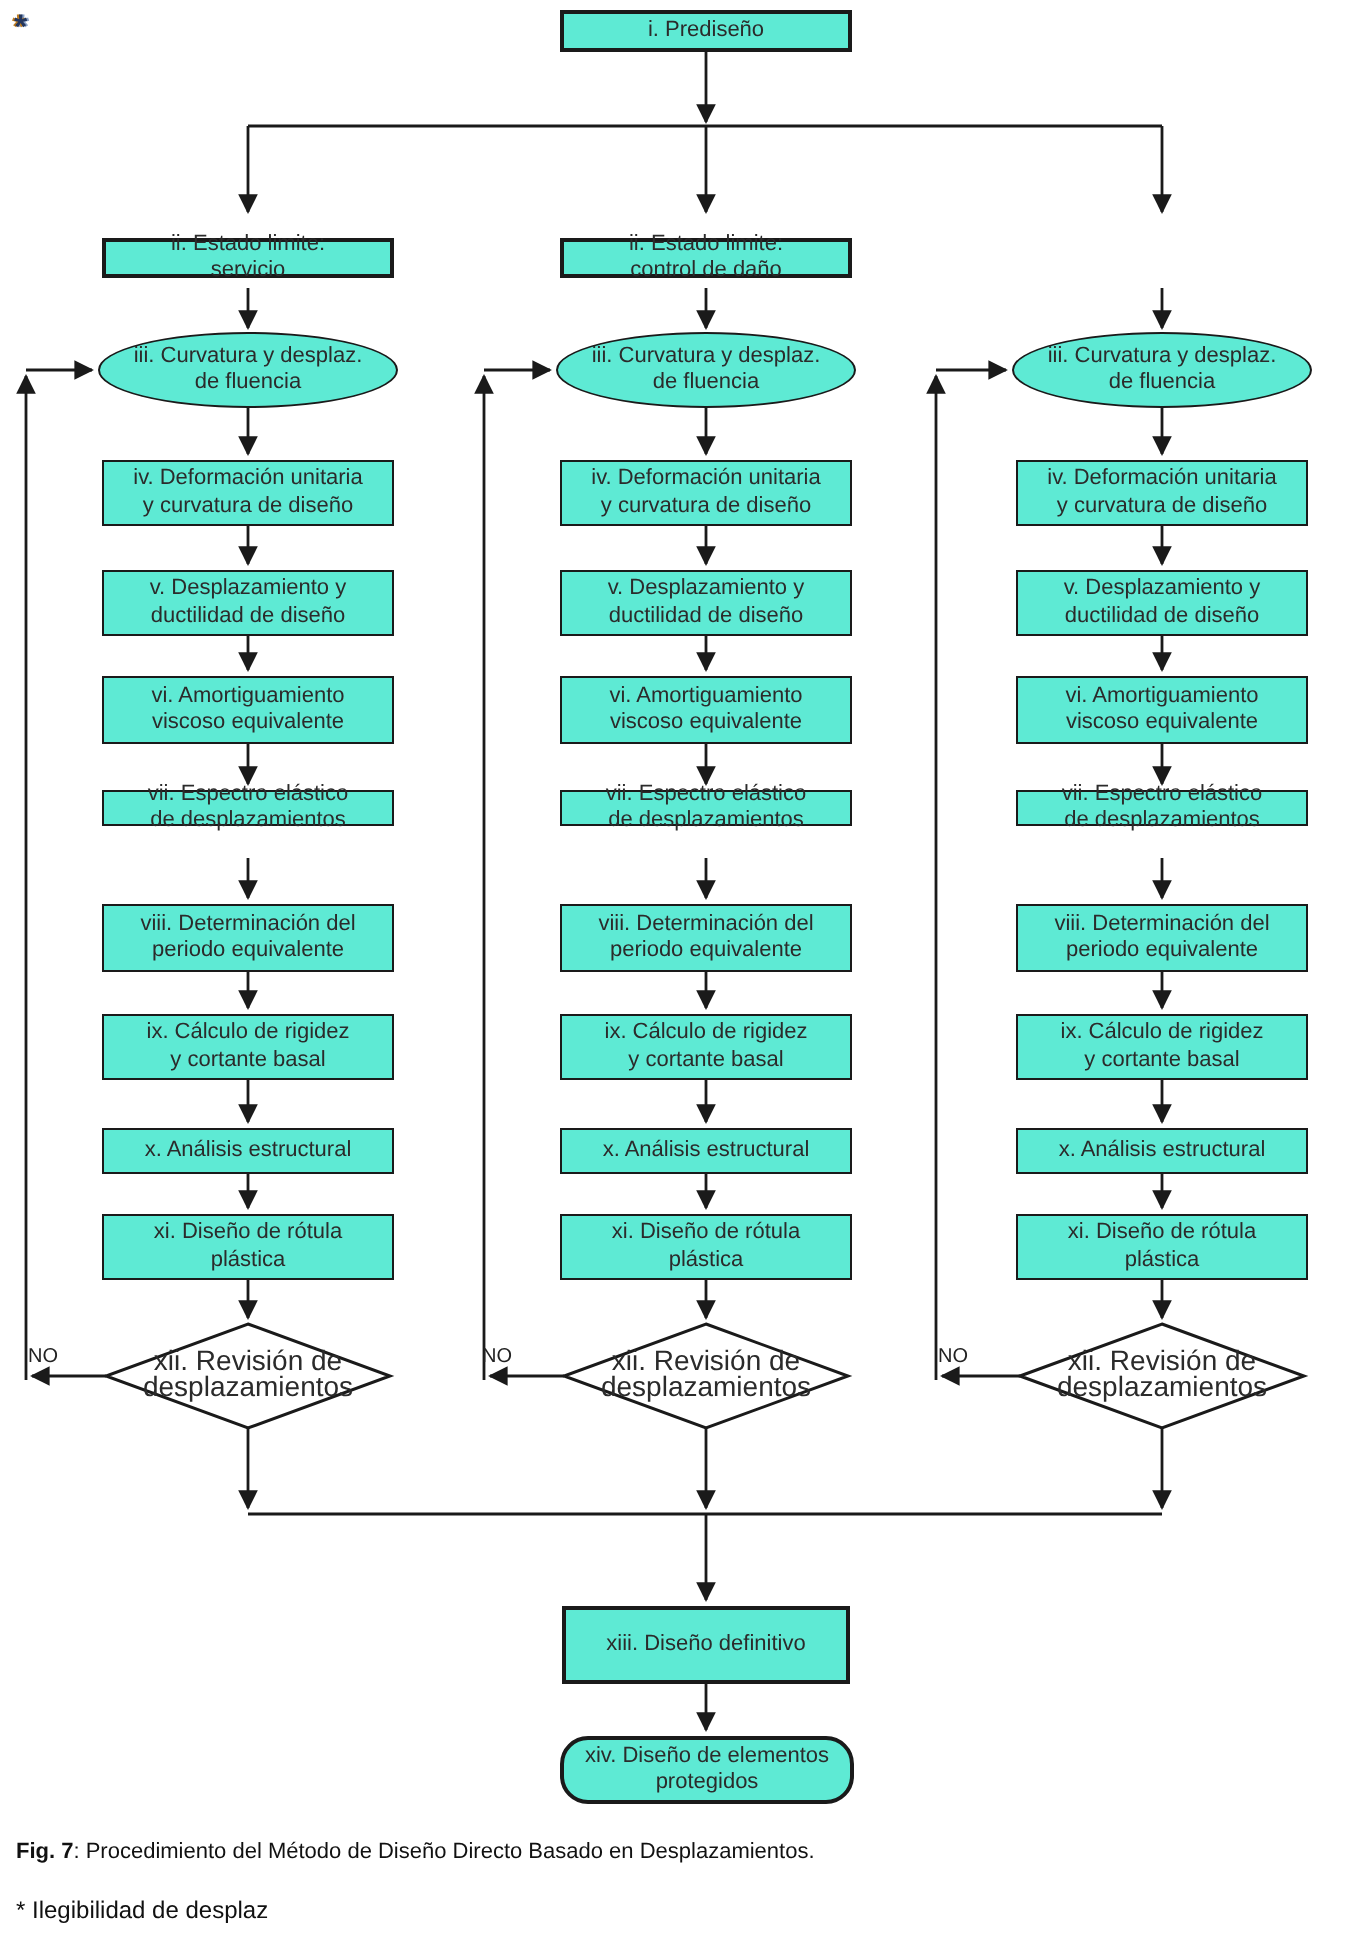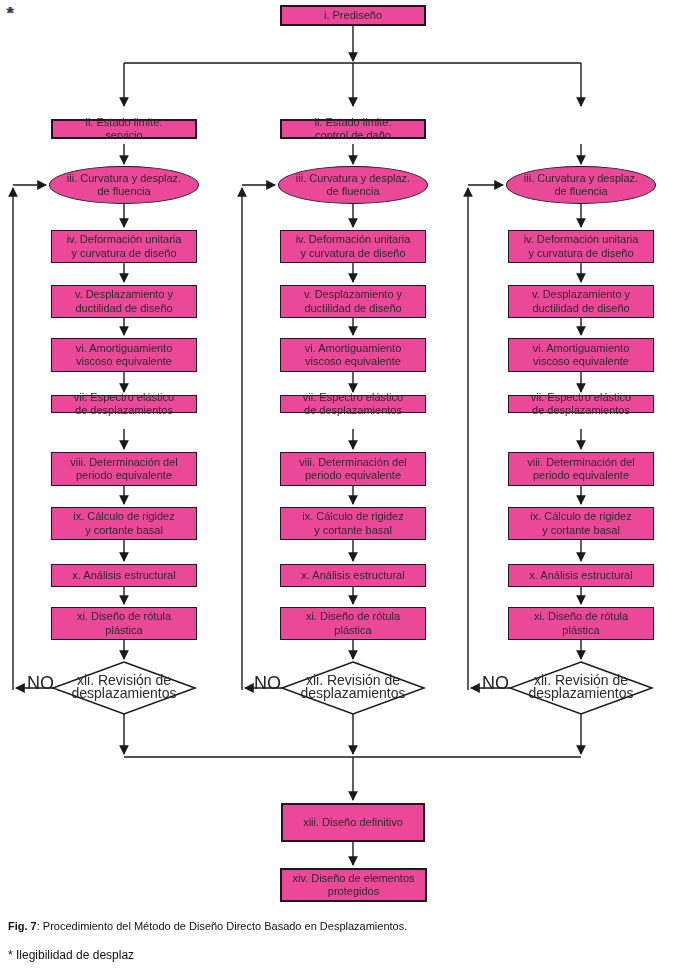--- a/index.html
+++ b/index.html
@@ -2,42 +2,42 @@
 <html><head>
 <meta charset="utf-8">
 <style>
   html,body{margin:0;padding:0;background:#ffffff;}
   .page{position:relative;width:685px;height:972px;background:#fff;
         font-family:"Liberation Sans","DejaVu Sans",sans-serif;color:#2b2b2b;overflow:hidden;}
   .top-marker{position:absolute;left:7px;top:4px;font-size:17px;font-weight:bold;
         color:#24365e;text-shadow:-1px 0 0 #bf7d20,1px 0 0 #8aa2c8;}
   .diagram{position:absolute;left:0;top:0;width:685px;height:915px;}
   .wires{position:absolute;left:0;top:0;}
-  .box{position:absolute;width:146px;box-sizing:border-box;border:1.5px solid #1a1a1a;background:#ec4899;
+  .box{position:absolute;width:146px;box-sizing:border-box;border:1.5px solid #1a1a1a;background:#5eead4;
        display:flex;flex-direction:column;justify-content:center;align-items:center;
        text-align:center;font-size:11px;line-height:13.5px;z-index:2;}
   .b2{border-width:2px;}
   .col0{left:51px}.col1{left:280px}.col2{left:508px}
   .r-i{top:5px;height:21px;}
   .r-ii{top:119px;height:20px;}
   .ellipse{top:166px;height:38px;border-radius:50%;width:150px;}
   .e0{left:49px}.e1{left:278px}.e2{left:506px}
   .r-iv{top:230px;height:33px}
   .r-v{top:285px;height:33px}
   .r-vi{top:338px;height:34px}
   .r-vii{top:395px;height:18px}
   .r-viii{top:452px;height:34px}
   .r-ix{top:507px;height:33px}
   .r-x{top:564px;height:23px}
   .r-xi{top:607px;height:33px}
   .dtext{position:absolute;width:146px;top:674px;text-align:center;font-size:14px;line-height:13px;z-index:2;}
-  .no-label{position:absolute;top:673px;width:40px;text-align:right;font-size:18px;color:#222;z-index:2;}
+  .no-label{position:absolute;top:673px;width:40px;text-align:left;font-size:10px;color:#222;z-index:2;}
   .no0{left:14px}.no1{left:241px}.no2{left:469px}
   .r-xiii{top:803px;height:39px;left:281px;width:144px;}
-  .r-xiv{top:868px;height:34px;left:280px;width:147px;}
+  .r-xiv{top:868px;height:34px;left:280px;width:147px;border-radius:14px;}
   .caption{position:absolute;left:8px;top:920px;width:672px;font-size:11px;color:#111;}
   .caption b{font-weight:bold;}
   .footnote{position:absolute;left:8px;top:948px;font-size:12px;color:#111;}
   svg line, svg polyline{stroke:#1a1a1a;stroke-width:1.4;fill:none;}
   svg polygon.diamond{fill:#fff;stroke:#1a1a1a;stroke-width:1.5;}
 </style>
 </head>
 <body>
 
 <div class="page">

